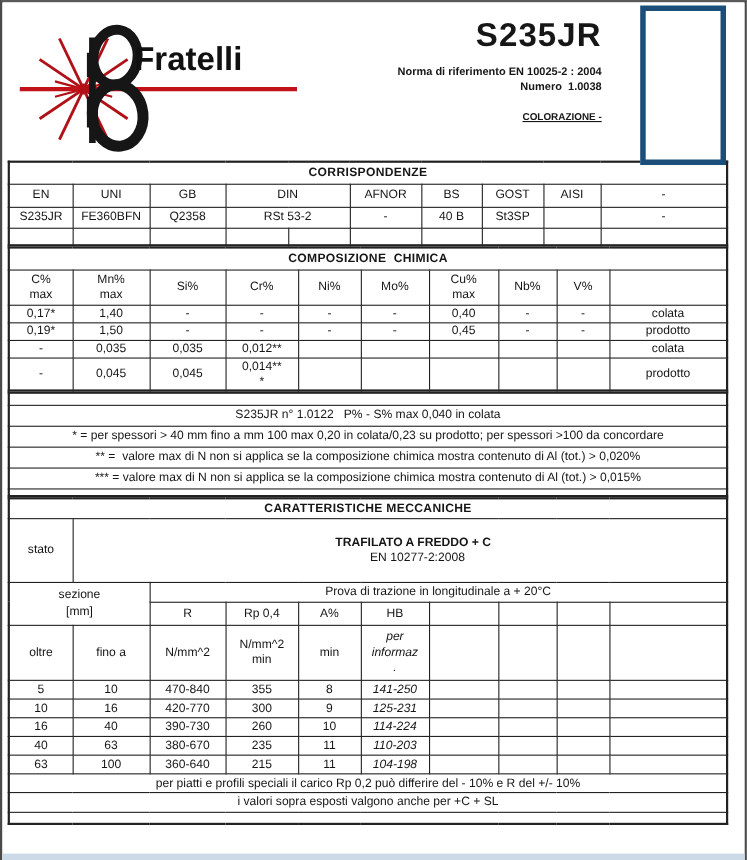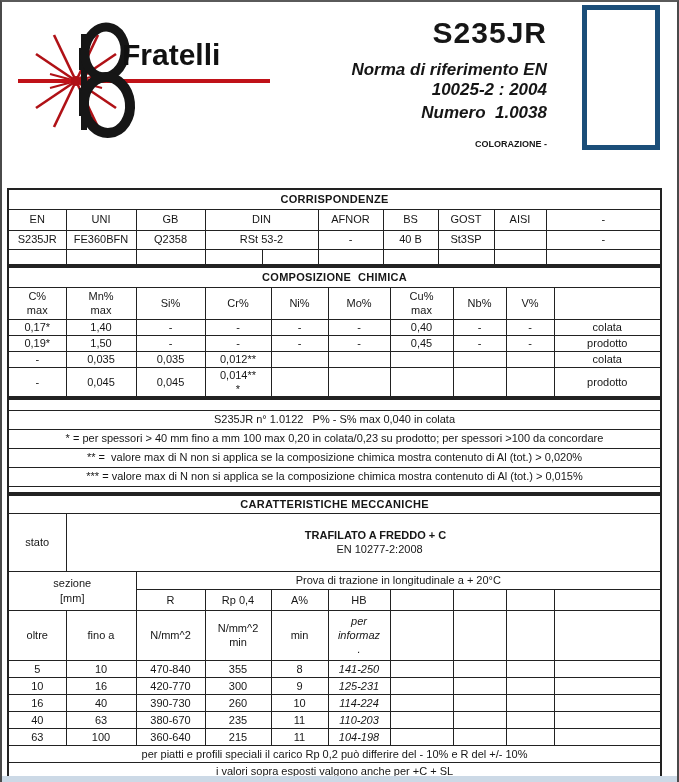--- a/index.html
+++ b/index.html
@@ -3,29 +3,29 @@
 <meta charset="utf-8">
 <style>
   html,body{margin:0;padding:0;background:#f2f2f2;}
   .page{
     position:relative;width:679px;height:782px;background:#ffffff;
     border-left:2px solid #4a4a4a;border-right:2px solid #4a4a4a;border-top:2px solid #5a5a5a;
     box-sizing:border-box;overflow:hidden;
     font-family:"Liberation Sans","DejaVu Sans",sans-serif;color:#161616;
   }
   
-  .header{position:relative;height:186px;}
+  .header{position:relative;height:144px;}
   .logo-svg{position:absolute;left:10px;top:8px;}
   .brand{position:absolute;font-weight:bold;color:#111;line-height:1;}
   .brand1{left:120px;top:38px;font-size:30px;}
   .brand2{left:120px;top:82px;font-size:30px;}
   .title-block{position:absolute;left:330px;top:14px;width:215px;text-align:right;}
   .grade{font-size:30px;font-weight:bold;letter-spacing:1px;margin-bottom:10px;}
-  .norma,.numero{font-size:17px;font-weight:bold;margin-top:3px;white-space:pre-wrap;font-style:italic;}
-  .color-label{font-size:9px;font-weight:bold;margin-top:16px;white-space:pre-wrap;}
+  .norma,.numero{font-size:10px;font-weight:bold;margin-top:3px;white-space:pre-wrap;}
+  .color-label{font-size:9px;font-weight:bold;margin-top:16px;white-space:pre-wrap;text-decoration:underline;}
   .blue-box{position:absolute;top:3px;right:17px;width:68px;height:135px;border:5px solid #1b4e79;background:#fff;}
   
   table.tbl{border-collapse:collapse;table-layout:fixed;width:655px;margin-left:5px;}
   table.tbl td{
     border:1px solid #222;font-size:11px;text-align:center;vertical-align:middle;
     padding:0 2px;white-space:pre-wrap;overflow:hidden;line-height:1.3;
   }
   table.tbl{border:2px solid #222;}
   td.sect{font-weight:bold;font-size:12px;letter-spacing:.3px;}
   td.l{text-align:left;padding-left:5px;}

